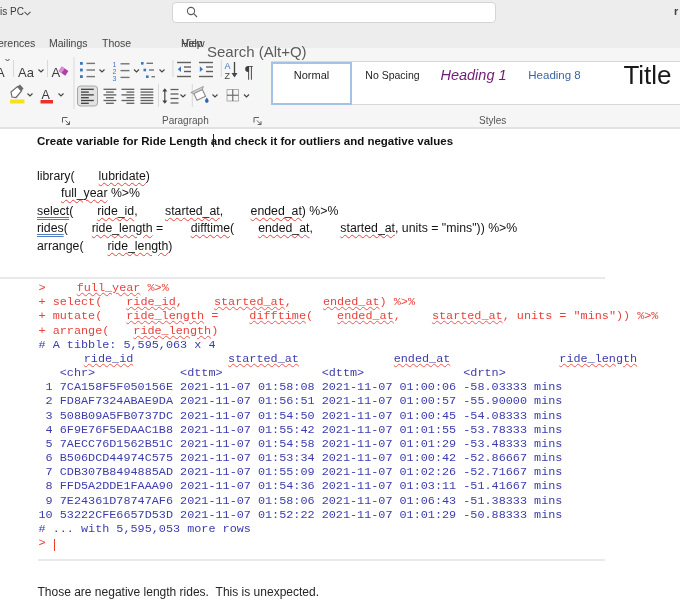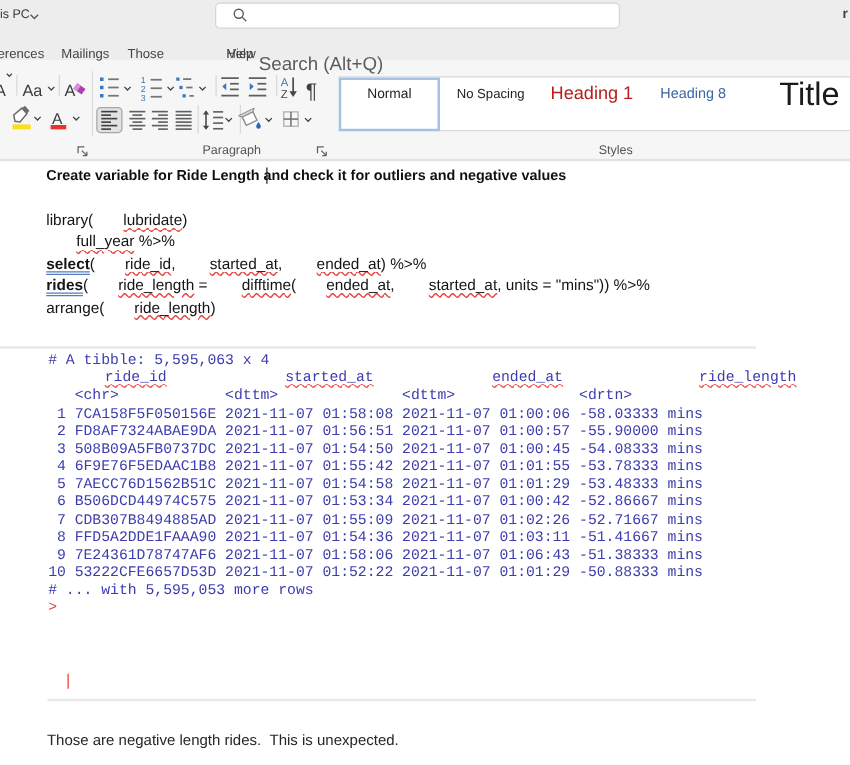--- a/index.html
+++ b/index.html
@@ -24,21 +24,21 @@
   #gallery{left:271px;top:61px;width:409px;height:44px;background:#ffffff;
            border:1px solid #d8d8d8;border-right:none;box-sizing:border-box;}
   #normalcell{left:271px;top:61.5px;width:81px;height:43px;background:#fff;
               border:2px solid #a3c2e6;box-sizing:border-box;}
   .stylitem{top:61px;height:28px;display:flex;align-items:center;justify-content:center;}
   
   #heading{left:37px;top:134.5px;font-size:11.5px;font-weight:bold;color:#111;text-align:right;}
   #cursor1{left:213px;top:134px;width:1px;height:13px;background:#222;}
   #sanscode{left:37px;top:167.5px;font-size:12.3px;color:#141414;line-height:17.5px;white-space:pre;}
   u.sp{text-decoration:underline wavy #e8423c 1px;text-underline-offset:2px;margin-left:24px;}
-  u.gr{text-decoration:underline double #547dc0 1px;text-underline-offset:2px;font-weight:bold;}
+  u.gr{text-decoration:underline double #547dc0 1px;text-underline-offset:2px;}
   #topborder{left:0;top:276.5px;width:605px;height:2px;background:#e9e9e9;}
   #botborder{left:38px;top:558.5px;width:567px;height:2.5px;background:#e9e9e9;}
   #console{left:38.5px;top:281px;margin:0;font-family:"Liberation Mono",monospace;font-size:11.8px;
            line-height:14.17px;white-space:pre;}
   #console .r{color:#e8423c;}
   #console .b{color:#3c3cae;}
   #console u.sp{text-decoration:underline wavy #ef5550 1px;text-underline-offset:0.5px;}
   #cursor2{left:53.5px;top:539px;width:1.5px;height:11.5px;background:#f03a30;}
   #bottomtext{left:37.5px;top:585px;font-size:12px;color:#262626;}
 </style>
@@ -221,34 +221,38 @@
     <path d="M257 68.5 L261 72.5 M261 72.5 V69.3 M261 72.5 H257.8"></path>
   </g>
 </svg>
 <div class="abs grplabel" style="left:142px;">Paragraph</div>
 <div class="abs grplabel" style="left:459px;">Styles</div>
 
 <div class="abs" id="gallery"></div>
 <div class="abs" id="normalcell"></div>
 <div class="abs stylitem" style="left:271px;width:81px;font-size:11px;color:#1f1f1f;">Normal</div>
 <div class="abs stylitem" style="left:352px;width:81px;font-size:10.5px;color:#1f1f1f;text-align:center;">No Spacing</div>
-<div class="abs stylitem" style="left:433px;width:81px;font-size:14.5px;color:#b91c1c;">Heading 1</div>
+<div class="abs stylitem" style="left:433px;width:81px;font-size:14.5px;color:#701a75;font-style:italic;">Heading 1</div>
 <div class="abs stylitem" style="left:514px;width:81px;font-size:11.5px;color:#3a66a2;">Heading 8</div>
 <div class="abs stylitem" style="left:607px;width:81px;font-size:26px;color:#1a1a1a;">Title</div>
 
 <div class="abs" id="heading">Create variable for Ride Length and check it for outliers and negative values</div>
 <div class="abs" id="cursor1"></div>
 <div class="abs" id="sanscode">library(<u class="sp">lubridate</u>)
 <u class="sp">full_year</u> %&gt;%
 <u class="gr">select</u>(<u class="sp">ride_id</u>, <u class="sp">started_at</u>, <u class="sp">ended_at</u>) %&gt;%
 <u class="gr">rides</u>(<u class="sp">ride_length</u> = <u class="sp">difftime</u>(<u class="sp">ended_at</u>, <u class="sp">started_at</u>, units = "mins")) %&gt;%
 arrange(<u class="sp">ride_length</u>)</div>
 <div class="abs" id="topborder"></div>
 <div class="abs" id="botborder"></div>
-<pre class="abs" id="console"><span class="b"># A tibble: 5,595,063 x 4
+<pre class="abs" id="console"><span class="r">&gt; <u class="sp">full_year</u> %&gt;%
++ select(<u class="sp">ride_id</u>, <u class="sp">started_at</u>, <u class="sp">ended_at</u>) %&gt;%
++ mutate(<u class="sp">ride_length</u> = <u class="sp">difftime</u>(<u class="sp">ended_at</u>, <u class="sp">started_at</u>, units = "mins")) %&gt;%
++ arrange(<u class="sp">ride_length</u>)
+</span><span class="b"># A tibble: 5,595,063 x 4
    <u class="sp">ride_id</u>          <u class="sp">started_at</u>          <u class="sp">ended_at</u>            <u class="sp">ride_length</u>
    &lt;chr&gt;            &lt;dttm&gt;              &lt;dttm&gt;              &lt;drtn&gt;
  1 7CA158F5F050156E 2021-11-07 01:58:08 2021-11-07 01:00:06 -58.03333 mins
  2 FD8AF7324ABAE9DA 2021-11-07 01:56:51 2021-11-07 01:00:57 -55.90000 mins
  3 508B09A5FB0737DC 2021-11-07 01:54:50 2021-11-07 01:00:45 -54.08333 mins
  4 6F9E76F5EDAAC1B8 2021-11-07 01:55:42 2021-11-07 01:01:55 -53.78333 mins
  5 7AECC76D1562B51C 2021-11-07 01:54:58 2021-11-07 01:01:29 -53.48333 mins
  6 B506DCD44974C575 2021-11-07 01:53:34 2021-11-07 01:00:42 -52.86667 mins
  7 CDB307B8494885AD 2021-11-07 01:55:09 2021-11-07 01:02:26 -52.71667 mins
  8 FFD5A2DDE1FAAA90 2021-11-07 01:54:36 2021-11-07 01:03:11 -51.41667 mins

